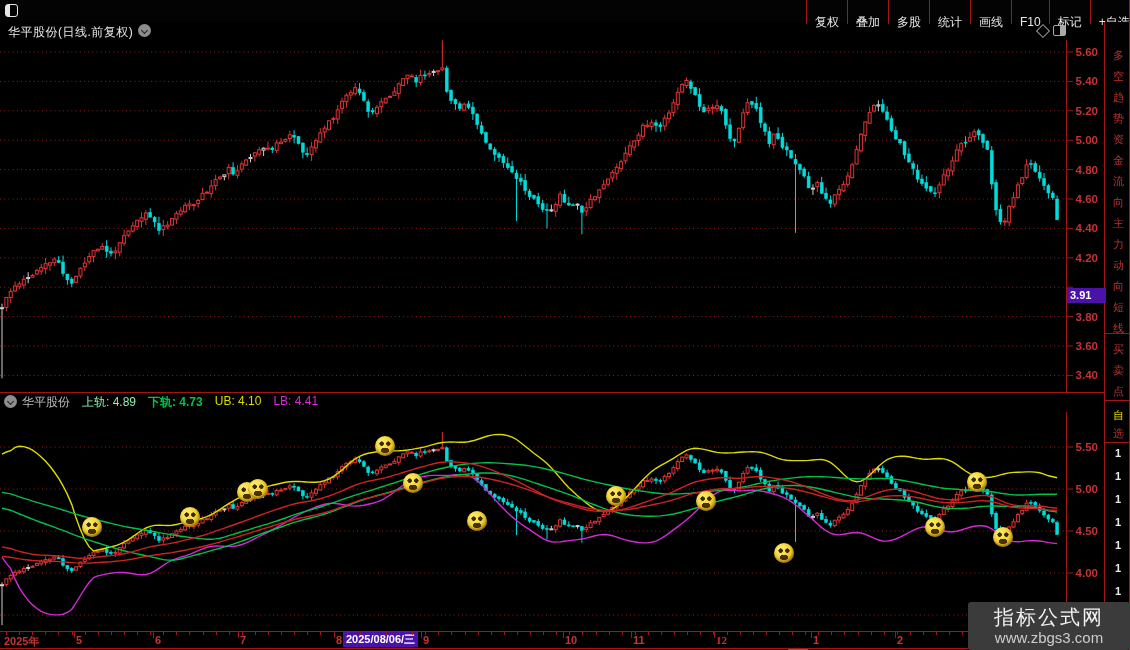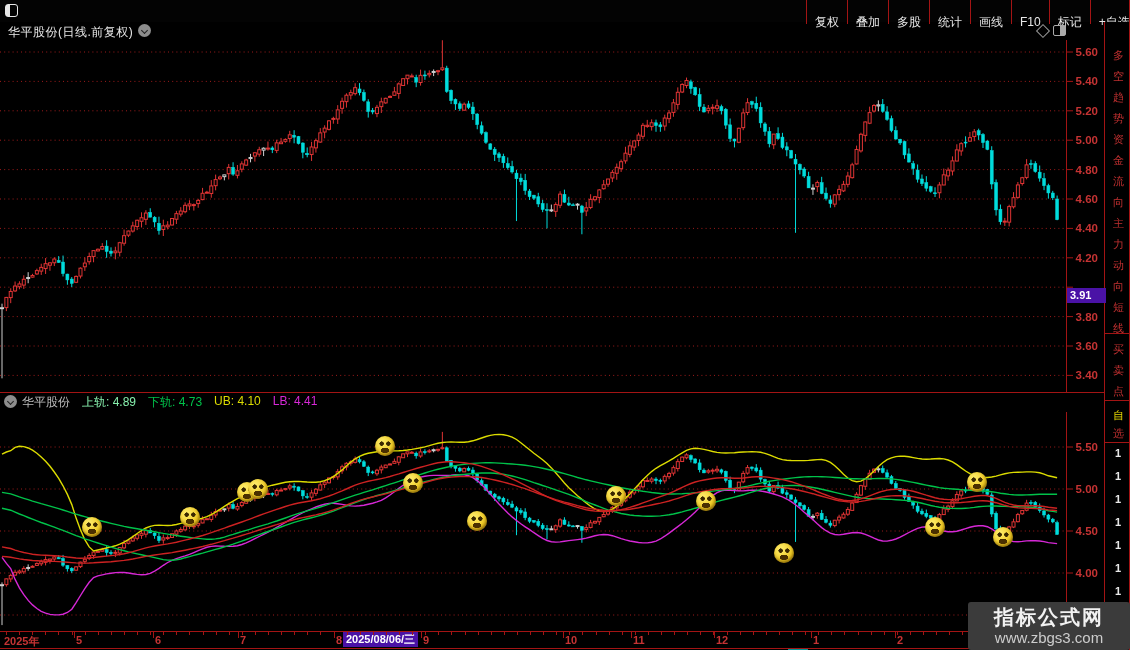--- a/index.html
+++ b/index.html
@@ -50,21 +50,21 @@
   .smiley{position:absolute;width:20px;height:20px;border-radius:50%;z-index:4;
     background:
       radial-gradient(circle at 33% 38%, #3a2800 11%, rgba(0,0,0,0) 13%),
       radial-gradient(circle at 67% 38%, #3a2800 11%, rgba(0,0,0,0) 13%),
       radial-gradient(ellipse 22% 14% at 50% 72%, #4a3000 90%, rgba(0,0,0,0) 100%),
       radial-gradient(circle at 35% 30%, #ffee6e, #eec922 62%, #bb930e);
     box-shadow:inset -1px -2px 3px rgba(90,60,0,.55);}
   
   #watermark{position:absolute;left:968px;top:602px;width:162px;height:48px;background:#3b3b3b;border-radius:3px;z-index:10;
              display:flex;flex-direction:column;align-items:center;justify-content:center;}
-  #wm-title{font-size:20px;font-weight:700;color:#f2f2f2;letter-spacing:2px;line-height:23px;}
+  #wm-title{font-size:20px;font-weight:400;color:#f2f2f2;letter-spacing:2px;line-height:23px;}
   #wm-url{font-size:15px;color:#cdcdcd;line-height:18px;}
   #bottom-sliver{position:absolute;left:788px;top:648.5px;width:20px;height:1.5px;background:#00b8b8;opacity:.8;}
   svg{position:absolute;left:0;display:block;}
 </style>
 </head>
 <body>
 
 <div class="redline" style="left:0;top:0;width:1130px;height:1px;"></div>
 <div class="redline" style="left:0;top:21px;width:1130px;height:1px;"></div>
 <div class="redline" style="left:25px;top:0;width:1px;height:21px;"></div>
@@ -616,21 +616,21 @@
     <text x="1098" y="349.99999999999994" text-anchor="end" class="axis-label">3.60</text>
     <line x1="1066.5" y1="375.4" x2="1073" y2="375.4" stroke="#a31414" stroke-width="1"></line>
     <text x="1098" y="379.4" text-anchor="end" class="axis-label">3.40</text>
   </svg>
 
 <div id="ind-header">
   <span class="chev-circle" id="ind-chev"></span>
   <span id="ind-name">华平股份</span>
   <span id="ind-values" style="display:flex;">
       <span class="ind-kv" style="color: #86efac;">上轨: 4.89</span>
-      <span class="ind-kv" style="color: rgb(0, 194, 74);">下轨: 4.73</span>
+      <span class="ind-kv" style="color: rgb(0, 194, 74); font-weight: bold;">下轨: 4.73</span>
       <span class="ind-kv" style="color: rgb(220, 220, 0);">UB: 4.10</span>
       <span class="ind-kv" style="color: rgb(214, 40, 214);">LB: 4.41</span>
     </span>
 </div>
 
 <svg id="ind-svg" style="top:412px;" width="1104" height="219" viewBox="0 412 1104 219">
     <line x1="0" y1="447" x2="1066" y2="447" stroke="#9e1b1b" stroke-width="1" stroke-dasharray="1 3.2"></line>
     <line x1="0" y1="489" x2="1066" y2="489" stroke="#9e1b1b" stroke-width="1" stroke-dasharray="1 3.2"></line>
     <line x1="0" y1="531" x2="1066" y2="531" stroke="#9e1b1b" stroke-width="1" stroke-dasharray="1 3.2"></line>
     <line x1="0" y1="573" x2="1066" y2="573" stroke="#9e1b1b" stroke-width="1" stroke-dasharray="1 3.2"></line>
@@ -1234,21 +1234,21 @@
     <span class="month-label" style="left: 240px;">7</span>
     <div class="tick" style="left: 334px; height: 6px;"></div>
     <span class="month-label" style="left: 336px;">8</span>
     <div class="tick" style="left: 421px; height: 6px;"></div>
     <span class="month-label" style="left: 423px;">9</span>
     <div class="tick" style="left: 563px; height: 6px;"></div>
     <span class="month-label" style="left: 565px;">10</span>
     <div class="tick" style="left: 631px; height: 6px;"></div>
     <span class="month-label" style="left: 633px;">11</span>
     <div class="tick" style="left: 714px; height: 6px;"></div>
-    <span class="month-label" style="left: 716px;">12</span>
+    <span class="month-label" style="left: 716px; font-family: Liberation Serif, serif;">12</span>
     <div class="tick" style="left: 811px; height: 6px;"></div>
     <span class="month-label" style="left: 813px;">1</span>
     <div class="tick" style="left: 895px; height: 6px;"></div>
     <span class="month-label" style="left: 897px;">2</span>
   </div>
 <div id="bottom-sliver"></div>
 
 <div id="right-strip">
     <div class="strip-char" style="top: 26px;">多</div>
     <div class="strip-char" style="top: 47px;">空</div>

